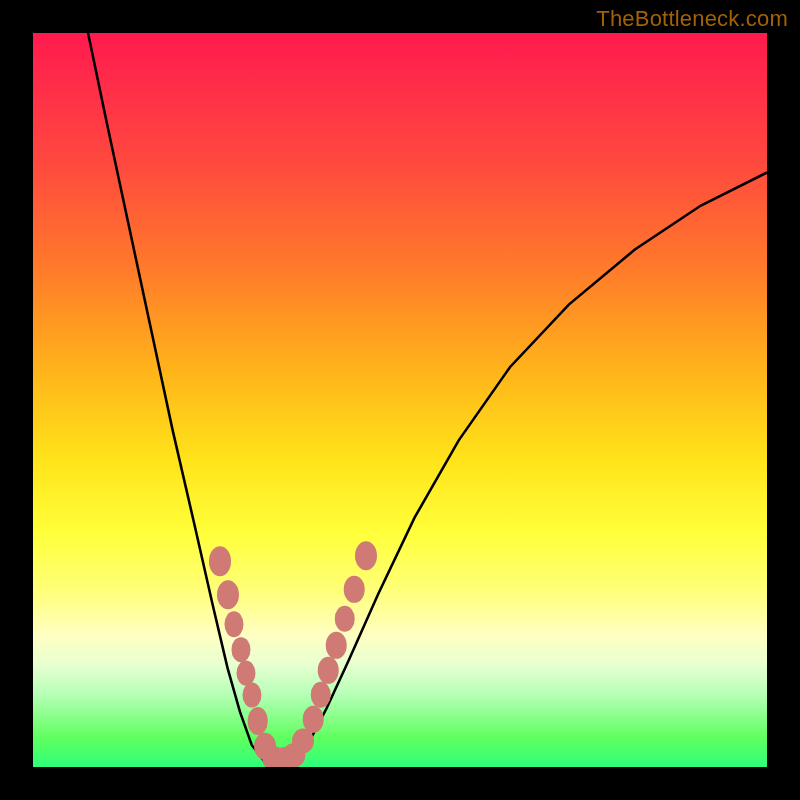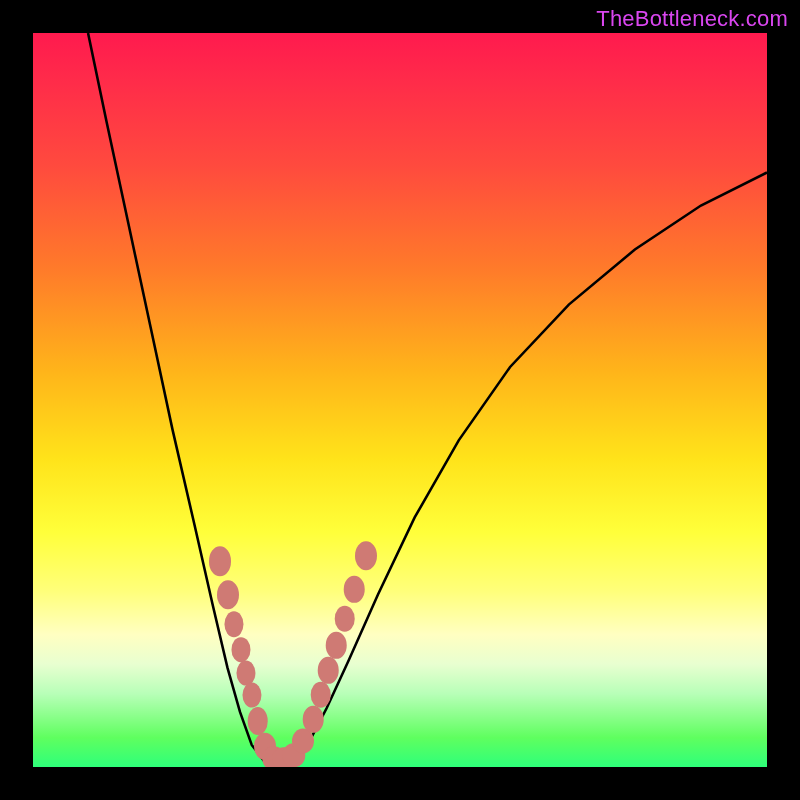--- a/index.html
+++ b/index.html
@@ -46,21 +46,21 @@
     );
   }
   .curve {
     position: absolute;
     inset: 0;
   }
   .watermark {
     position: absolute;
     top: 6px;
     right: 12px;
-    color: #d946ef;
+    color: #a16207;
     font-size: 22px;
     font-weight: 500;
     letter-spacing: 0.2px;
     user-select: none;
   }
   .marker {
     position: absolute;
     background: #cf7a74;
     border-radius: 50% / 50%;
     transform: translate(-50%, -50%);

